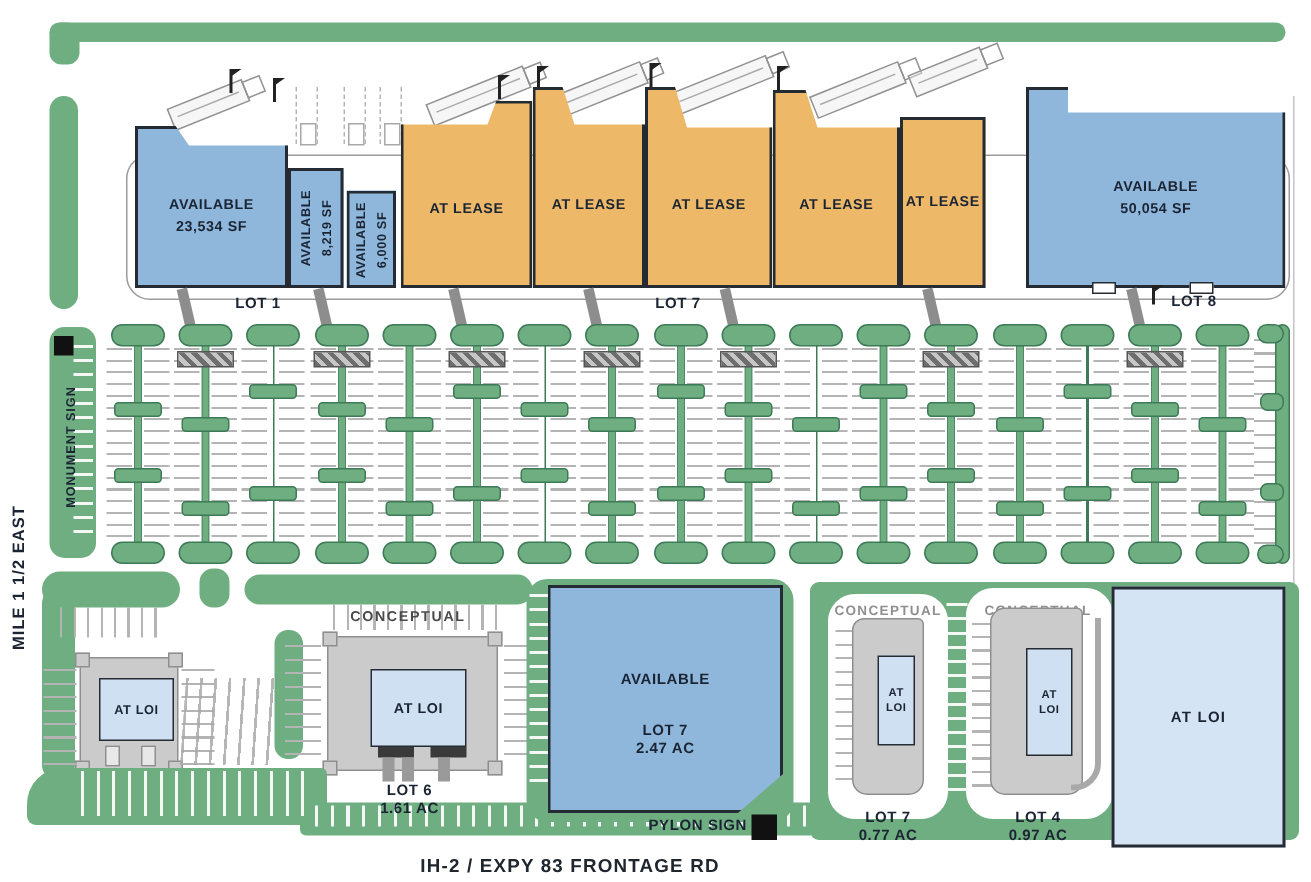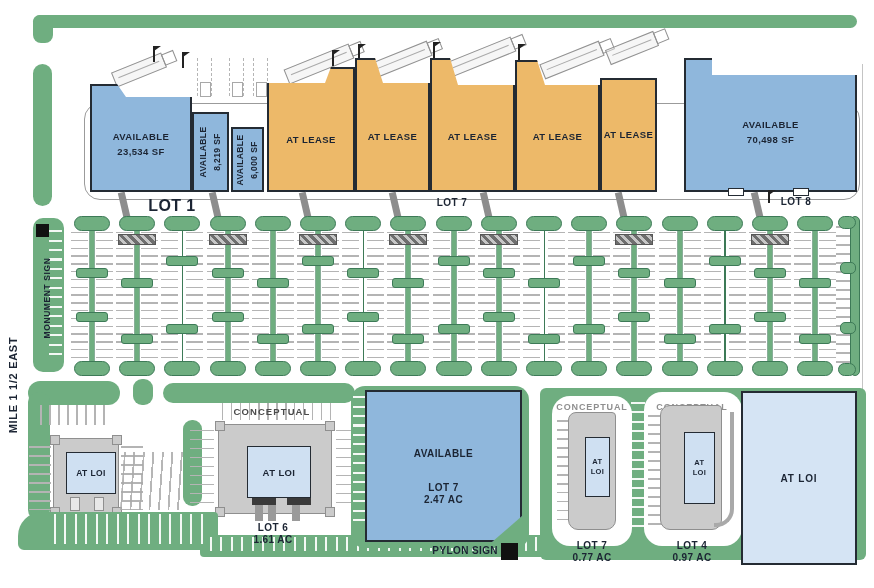--- a/index.html
+++ b/index.html
@@ -139,26 +139,26 @@
   </div>
 
   <div class="bld orange" style="left:600px;top:78px;width:57px;height:114px;box-shadow:inset 0 0 0 2px var(--outline_dark);">
     <span>AT LEASE</span>
   </div>
 
   <div class="bld blue" style="left:684px;top:58px;width:173px;height:134px;padding-top:15px;box-sizing:border-box;
               clip-path:polygon(0 0,28px 0,28px 17px,173px 17px,173px 134px,0 134px);
               box-shadow:inset 0 0 0 2px var(--outline_dark);">
     <div><span>AVAILABLE</span><br>
-         <span>70,498 SF</span></div>
+         <span>50,054 SF</span></div>
   </div>
   <div class="abs" style="left:728px;top:188px;width:16px;height:8px;background:#fff;border:1.5px solid var(--outline_dark);box-sizing:border-box;"></div>
   <div class="abs" style="left:793px;top:188px;width:16px;height:8px;background:#fff;border:1.5px solid var(--outline_dark);box-sizing:border-box;"></div>
 
-  <div class="lbl" style="left:142px;top:197px;width:60px;font-size:16px;">LOT 1</div>
+  <div class="lbl" style="left:142px;top:197px;width:60px;font-size:10px;">LOT 1</div>
   <div class="lbl" style="left:422px;top:197px;width:60px;font-size:10px;">LOT 7</div>
   <div class="lbl" style="left:766px;top:196px;width:60px;font-size:10px;">LOT 8</div>
   <div class="flag" style="left:768px;top:190px;height:13px;"></div>
 
   <div class="abs" id="ramps" style="left:0;top:190px;width:874px;height:42px;">
       <div class="ramp" style="left: 122.2px;"></div>
       <div class="ramp" style="left: 212.6px;"></div>
       <div class="ramp" style="left: 303px;"></div>
       <div class="ramp" style="left: 393.4px;"></div>
       <div class="ramp" style="left: 483.8px;"></div>
@@ -439,13 +439,14 @@
       <span style="display:block">LOI</span>
     </div>
   </div>
   <div class="lbl" style="left:652px;top:540px;width:80px;font-size:10px;z-index:5;">LOT 4</div>
   <div class="lbl" style="left:652px;top:552px;width:80px;font-size:10px;z-index:5;">0.97 AC</div>
 
   <div class="loi" style="left:741px;top:391px;width:116px;height:174px;background:#D5E4F4;border-width:2px;font-size:10px;letter-spacing:.8px;">
     <span>AT LOI</span>
   </div>
 
+  <div class="lbl" style="left:200px;top:570px;width:360px;font-size:12.5px;letter-spacing:.8px;color:#20262e;">IH-2 / EXPY 83 FRONTAGE RD</div>
 </div>
 
 </body></html>

